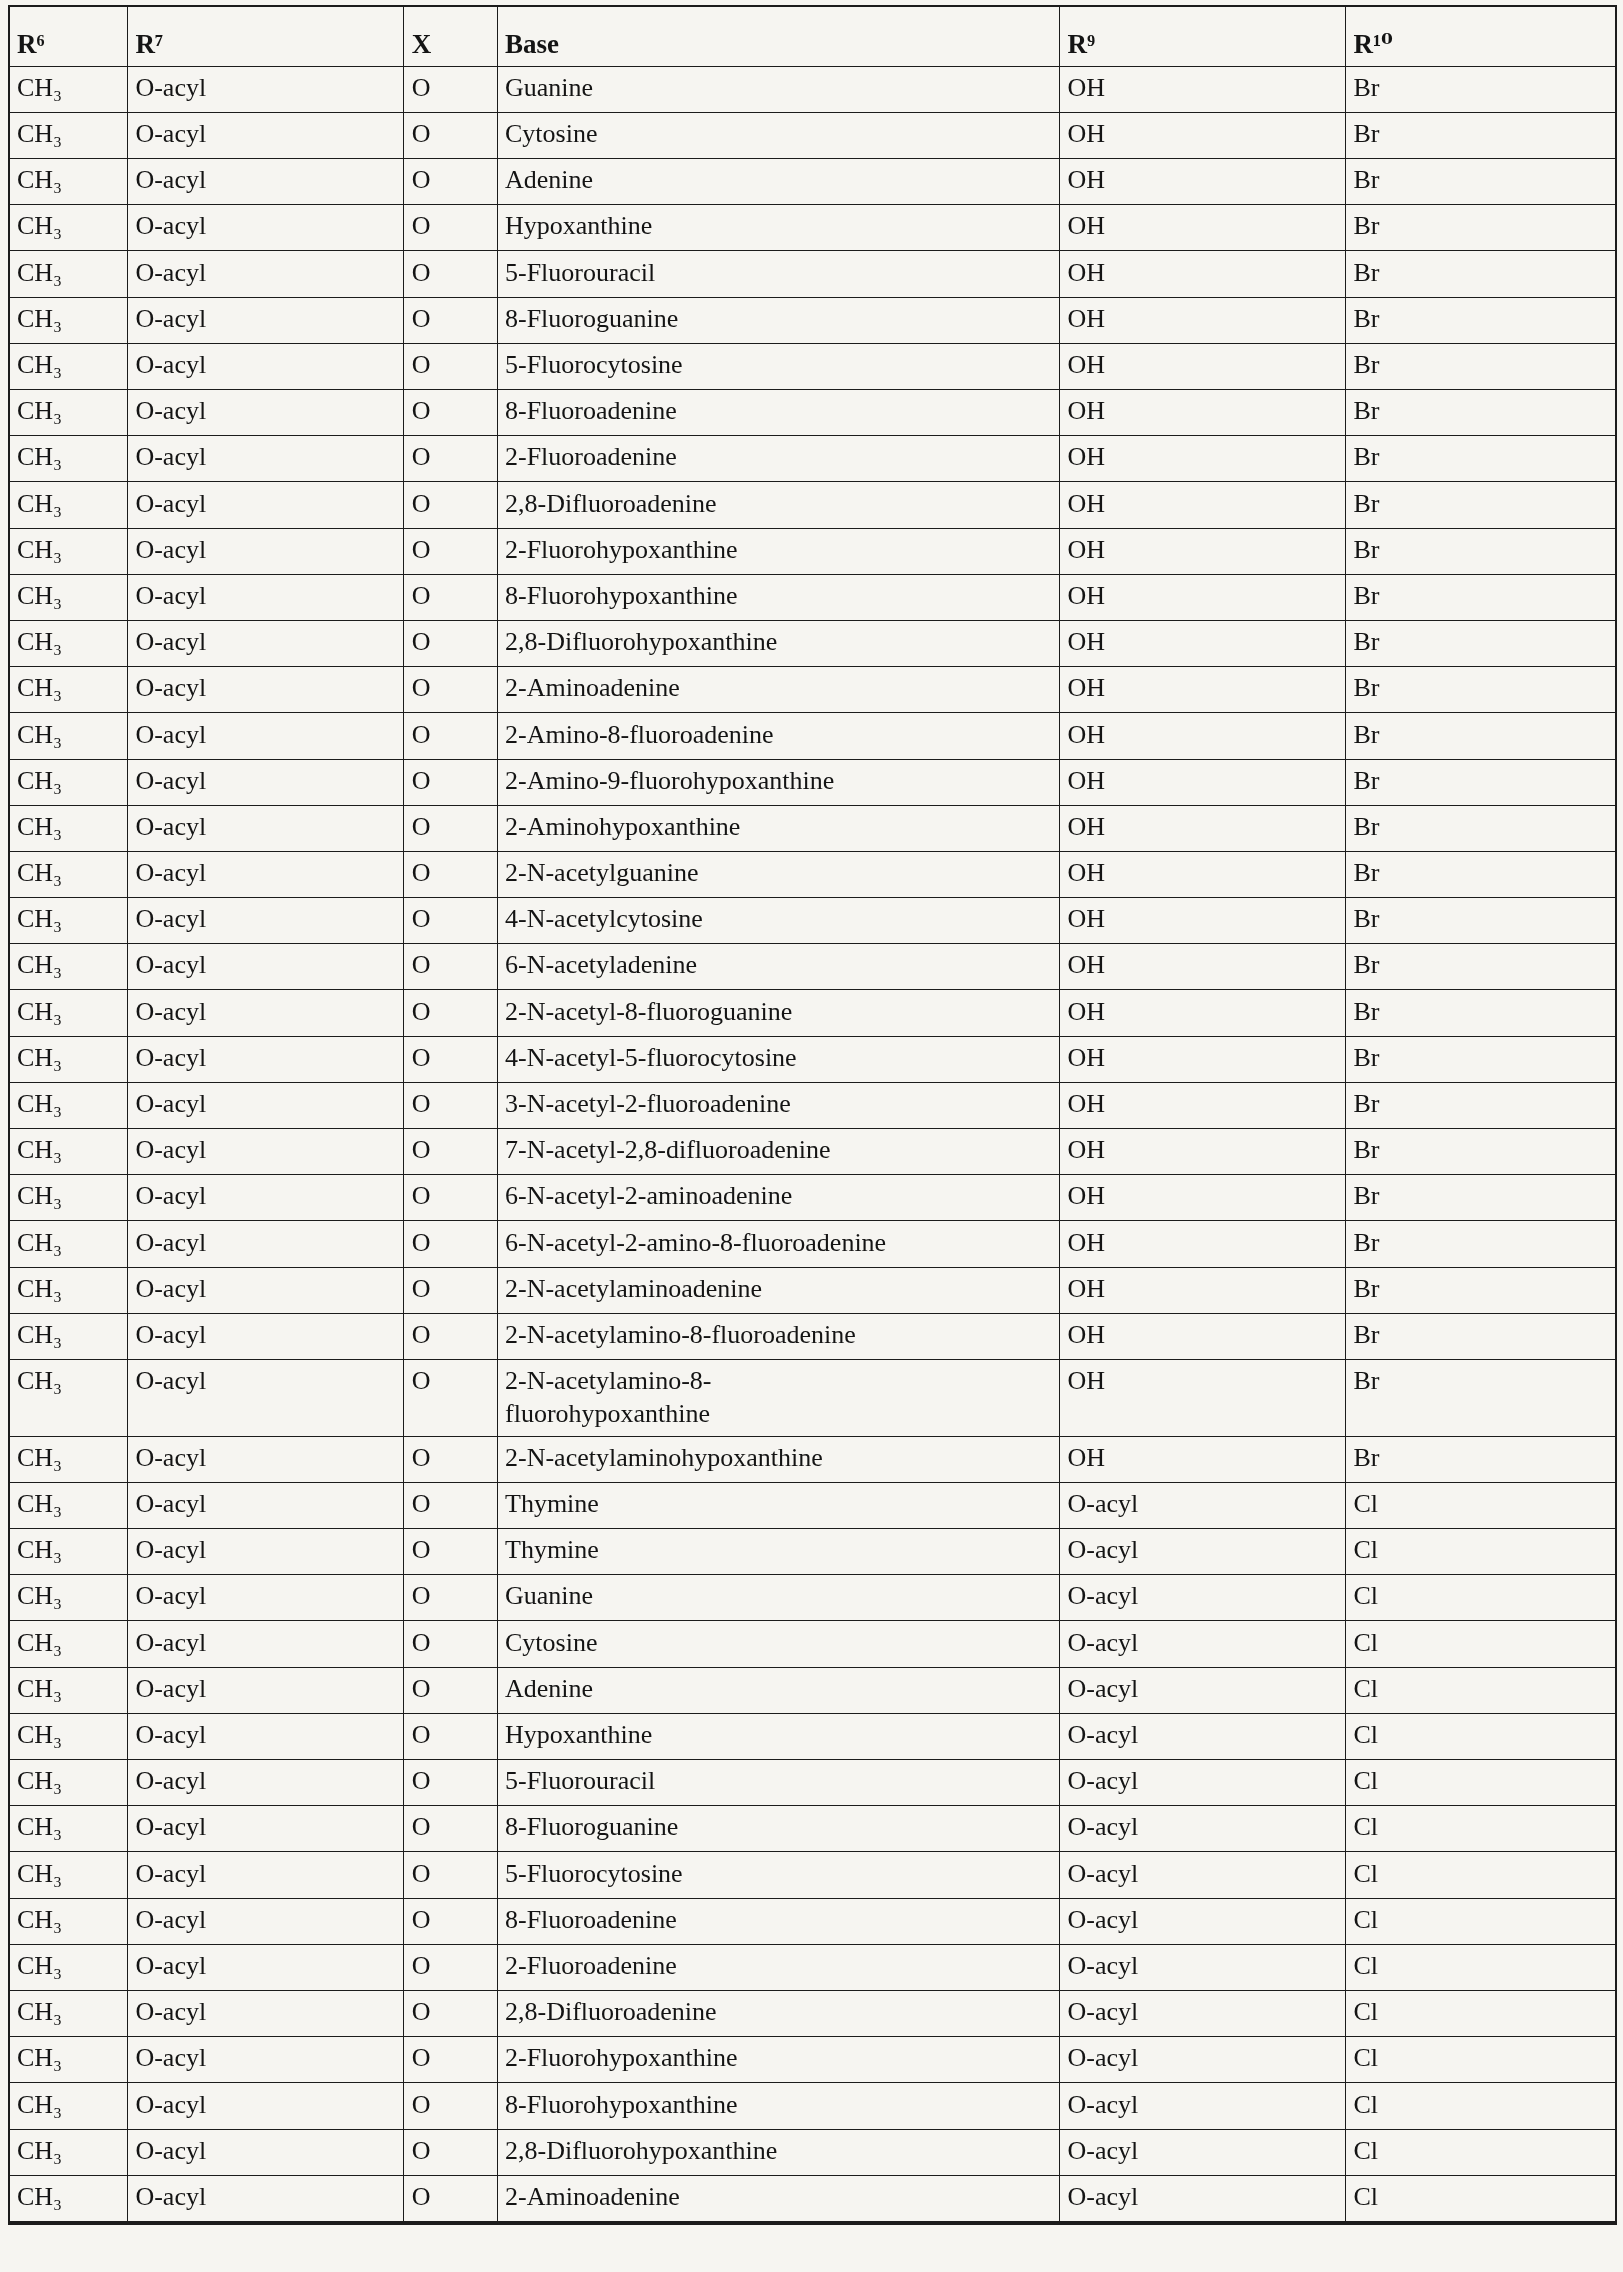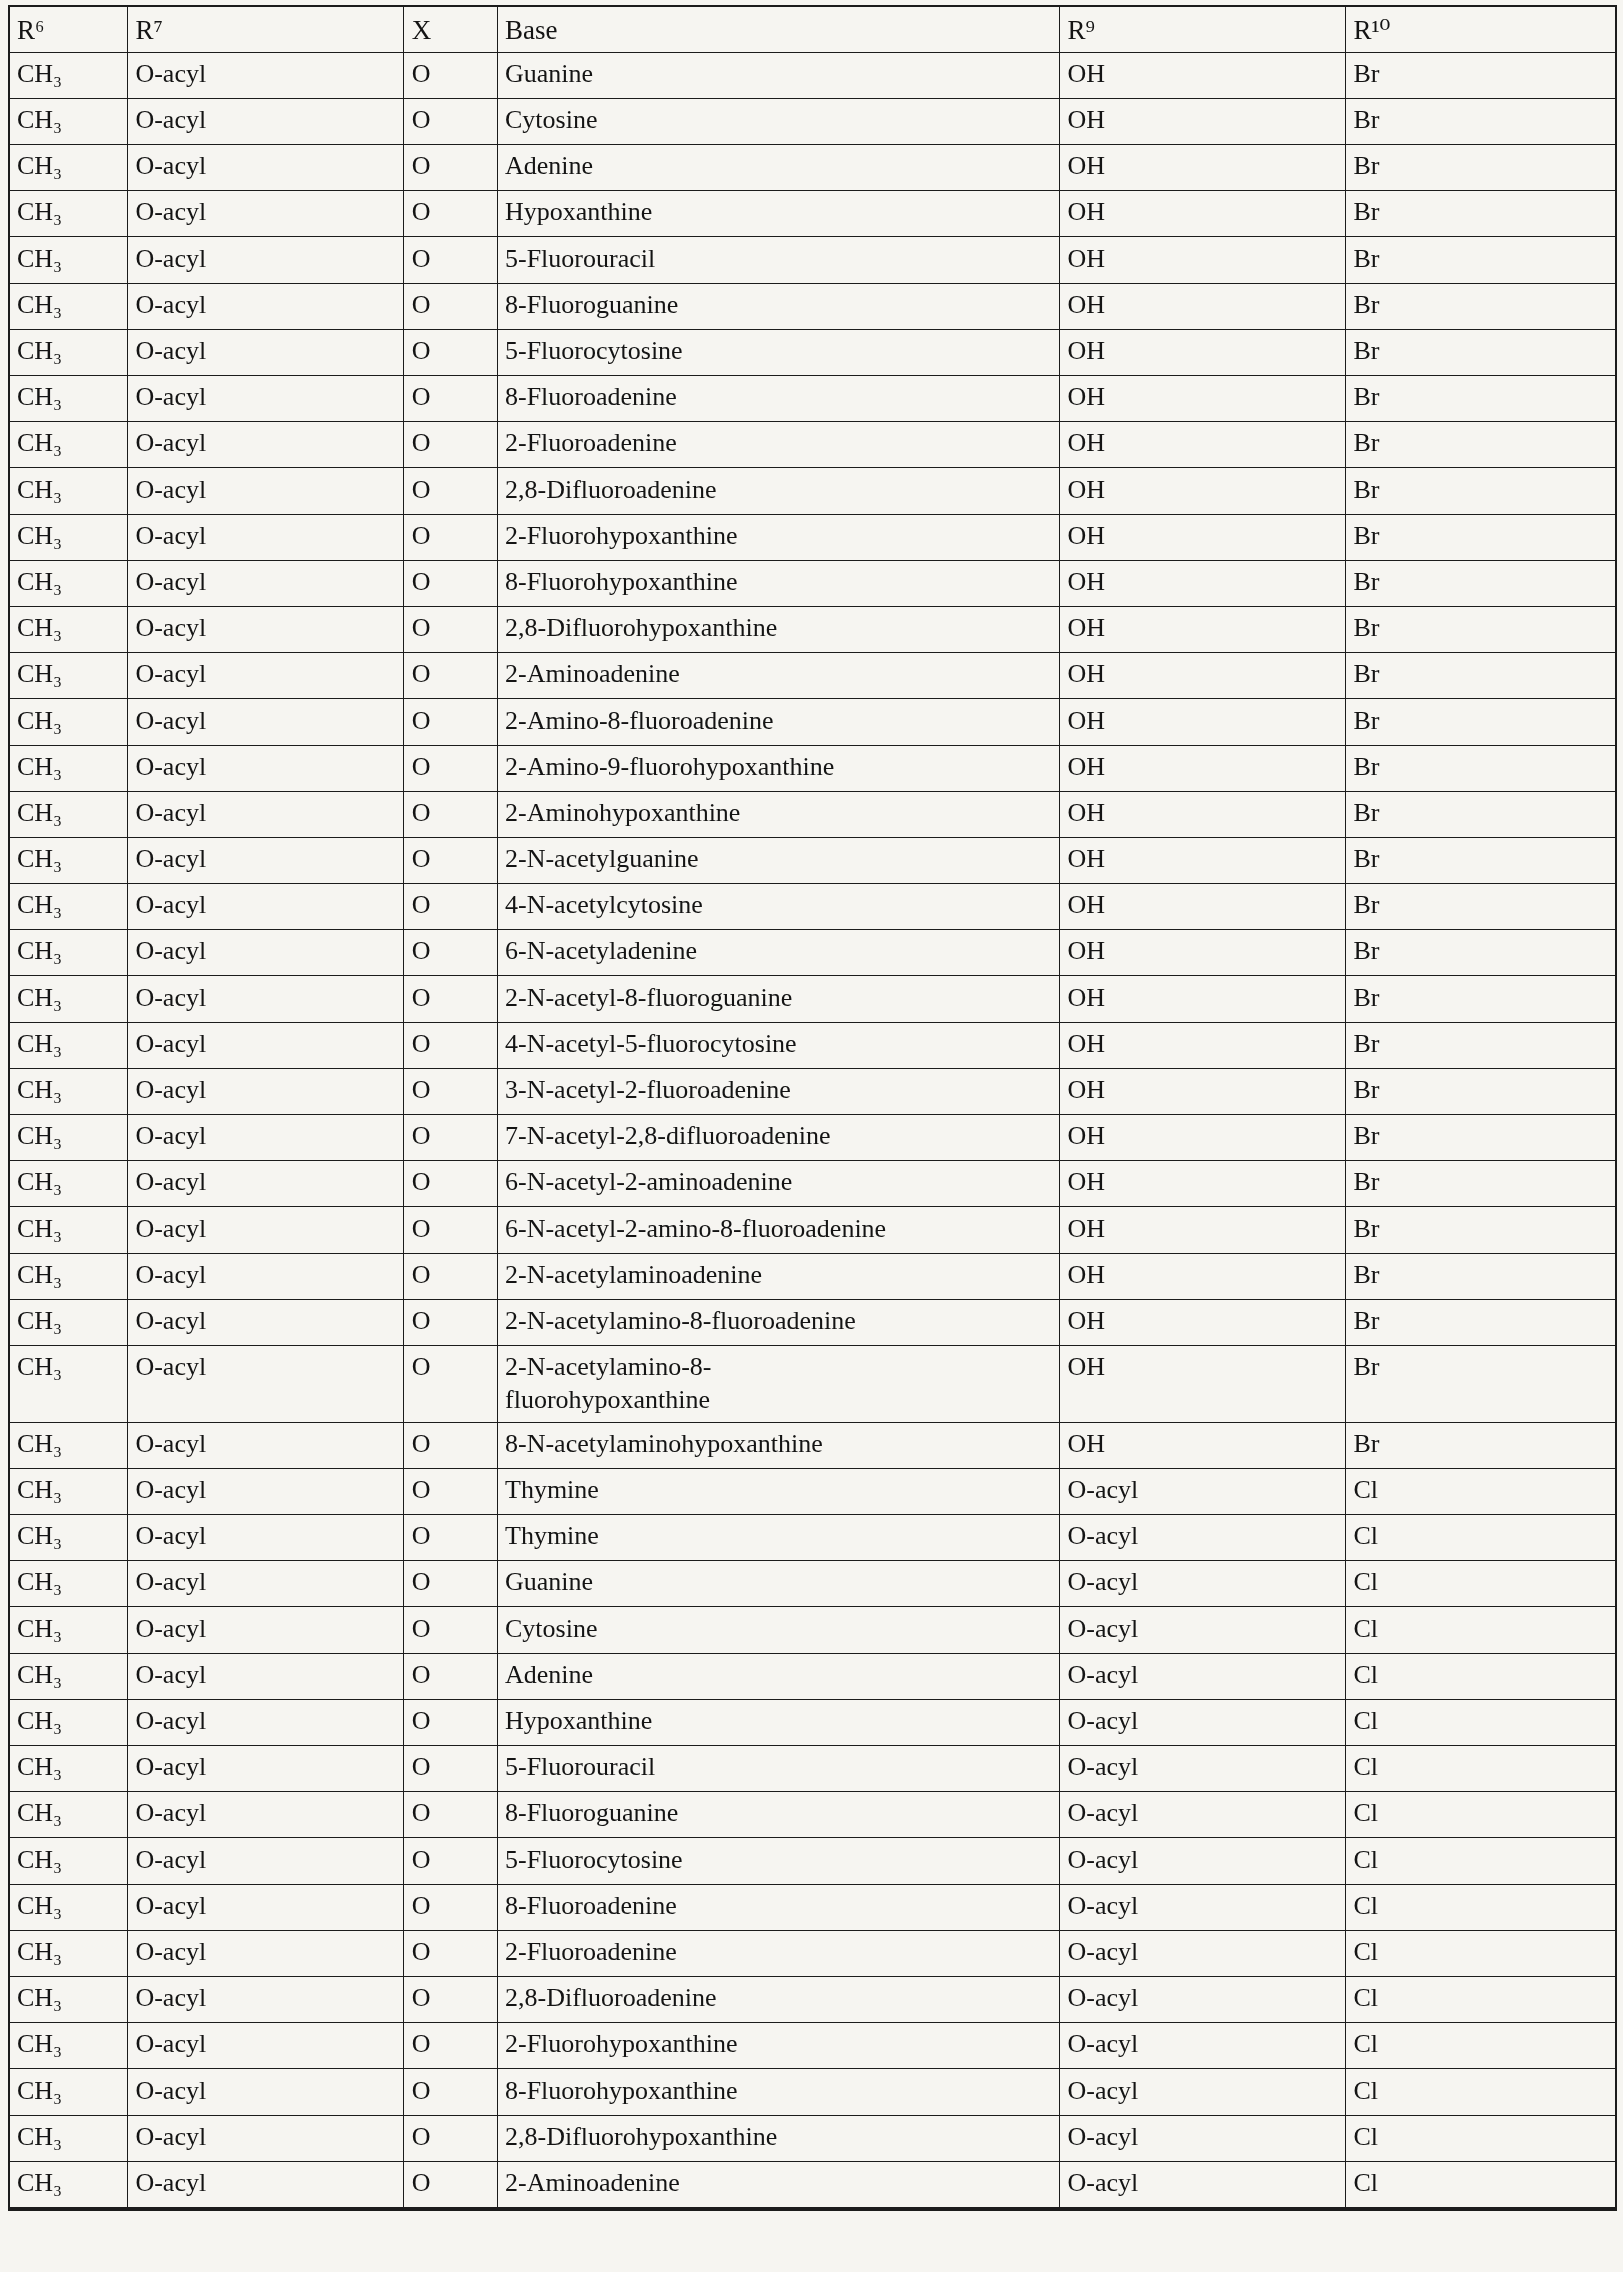--- a/index.html
+++ b/index.html
@@ -35,23 +35,23 @@
     border: 1.7px solid #1c1c1c;
     text-align: left;
     vertical-align: top;
     font-size: 26px;
     line-height: 1.28;
     padding: 4.2px 6.7px 5px 7.5px;
     white-space: pre-line;
     overflow: hidden;
   }
   th {
-    font-weight: normal;
+    font-weight: bold;
     font-size: 27px;
-    padding-top: 6px;
+    padding-top: 20px;
     padding-bottom: 4.2px;
   }
   td { height: 36px; box-sizing: content-box; }
 </style>
 </head>
 <body>
 
 <div class="page">
   <table class="compound-table">
     <colgroup>
@@ -303,21 +303,21 @@
           <td>O</td>
           <td>2-N-acetylamino-8-
 fluorohypoxanthine</td>
           <td>OH</td>
           <td>Br</td>
         </tr>
         <tr>
           <td>CH₃</td>
           <td>O-acyl</td>
           <td>O</td>
-          <td>8-N-acetylaminohypoxanthine</td>
+          <td>2-N-acetylaminohypoxanthine</td>
           <td>OH</td>
           <td>Br</td>
         </tr>
         <tr>
           <td>CH₃</td>
           <td>O-acyl</td>
           <td>O</td>
           <td>Thymine</td>
           <td>O-acyl</td>
           <td>Cl</td>

